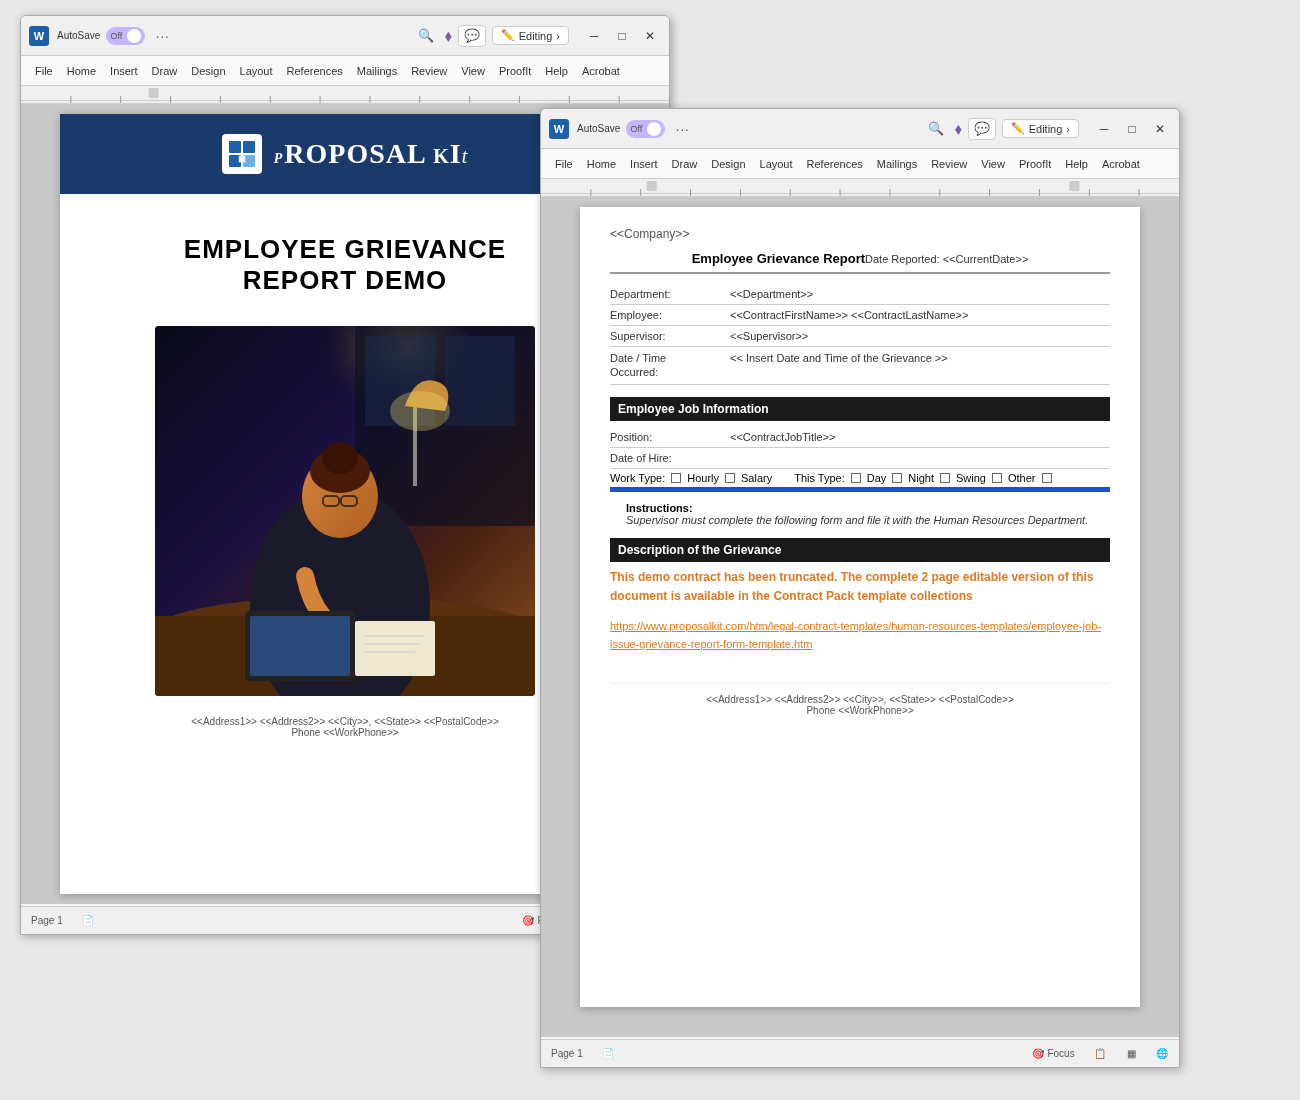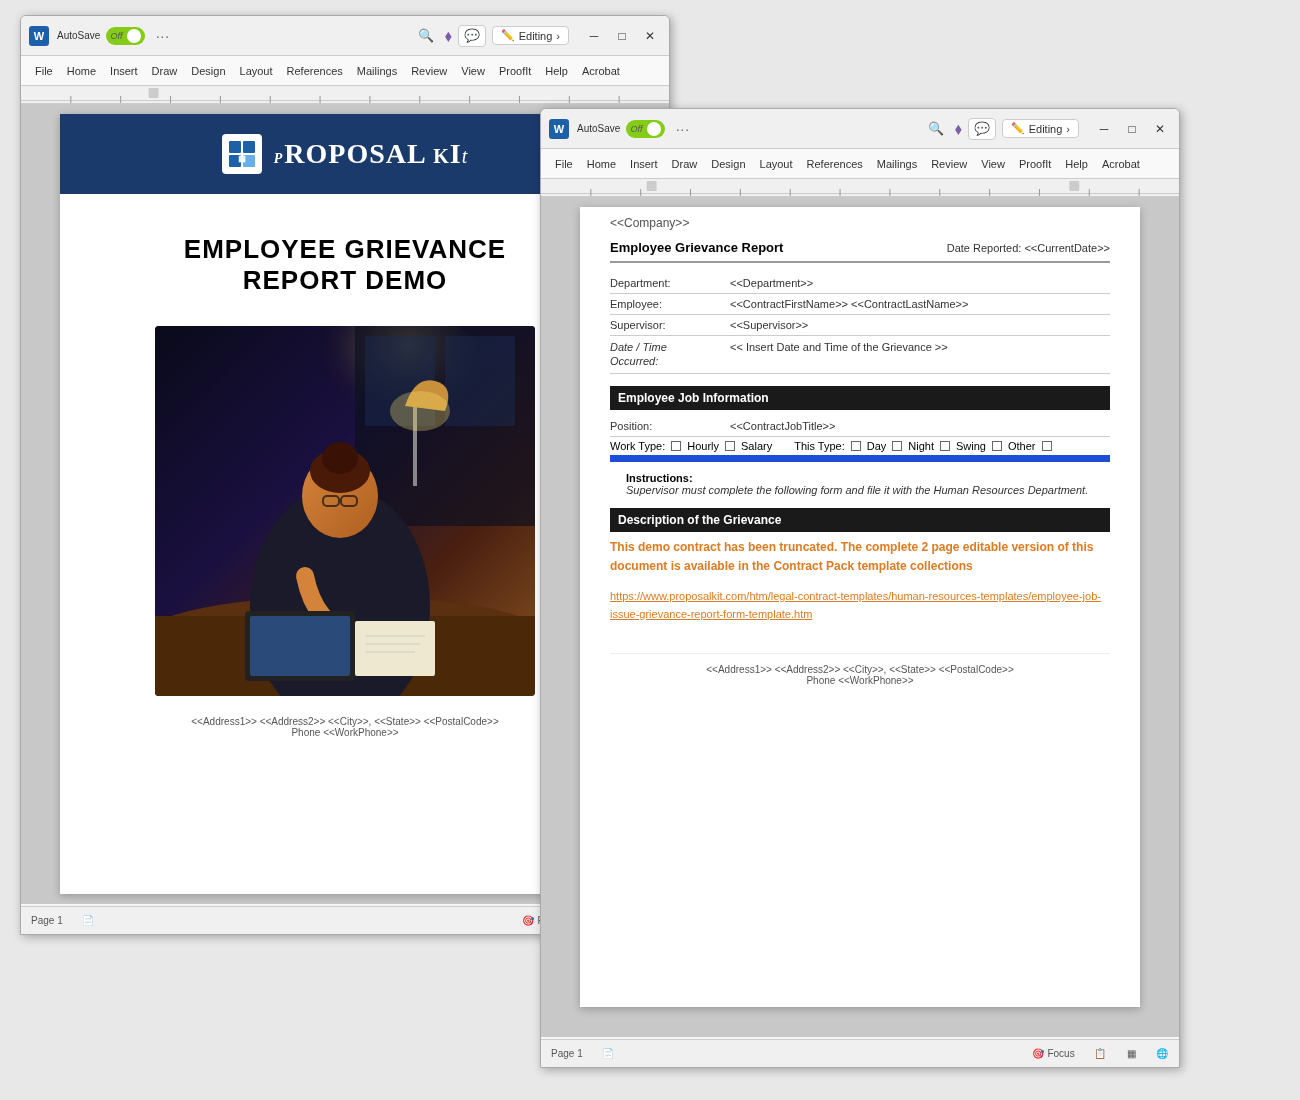--- a/index.html
+++ b/index.html
@@ -46,22 +46,22 @@
       background: #1e5faa;
       border-radius: 3px;
       display: flex; align-items: center; justify-content: center;
       color: white; font-size: 9px; font-weight: bold;
     }
     .titlebar-autosave {
       font-size: 10px; color: #333; margin-left: 2px;
     }
     .titlebar-toggle {
       display: flex; align-items: center;
-      background: #84cc16; border-radius: 10px;
-      padding: 2px 4px; gap: 3px; font-size: 9px; color: #555; font-style: italic;
+      background: #c4b5fd; border-radius: 10px;
+      padding: 2px 4px; gap: 3px; font-size: 9px; color: #555;
     }
     .titlebar-toggle .toggle-knob {
       width: 14px; height: 14px; background: white;
       border-radius: 50%; margin-left: 2px;
     }
     .titlebar-dots { font-size: 14px; color: #666; margin-left: 4px; }
     .titlebar-spacer { flex: 1; }
     .titlebar-search {
       width: 24px; height: 24px; display: flex; align-items: center;
       justify-content: center; color: #555; font-size: 13px;
@@ -118,21 +118,21 @@
     }
     .doc-page {
       background: white;
       margin: 0 auto;
       box-shadow: 0 2px 8px rgba(0,0,0,0.25);
       position: relative;
     }
     .window-1 .doc-area { height: calc(100% - 88px - 30px); }
     .window-1 .doc-page { width: 570px; min-height: 780px; padding: 0; }
     .window-2 .doc-area { height: calc(100% - 88px - 30px); }
-    .window-2 .doc-page { width: 560px; min-height: 800px; padding: 9px 30px; }
+    .window-2 .doc-page { width: 560px; min-height: 800px; padding: 20px 30px; }
 
     
     .statusbar {
       height: 28px; background: #f0f0f0;
       border-top: 1px solid #ccc;
       display: flex; align-items: center;
       padding: 0 10px; gap: 20px;
       font-size: 10px; color: #555;
       position: absolute; bottom: 0; left: 0; right: 0;
     }
@@ -176,21 +176,21 @@
       display: flex; align-items: center; justify-content: center;
     }
     .cover-footer-text {
       text-align: center; font-size: 10px; color: #555;
       margin-top: 20px;
     }
 
     
     .doc-company { font-size: 12px; color: #555; margin-bottom: 10px; }
     .doc-header-row {
-      display: flex; align-items: center; justify-content: space-between;
+      display: flex; align-items: center; justify-content: center;
       border-bottom: 2px solid #999;
       padding-bottom: 6px; margin-bottom: 10px;
     }
     .doc-header-title {
       font-weight: bold; font-size: 13px; color: #000;
     }
     .doc-date { font-size: 11px; color: #333; }
 
     .field-row {
       display: flex; align-items: baseline;
@@ -203,21 +203,21 @@
 
     .section-header {
       background: #1a1a1a; color: white;
       padding: 5px 8px; font-size: 12px; font-weight: bold;
       margin: 12px 0 6px;
     }
 
     .checkbox-row {
       display: flex; align-items: center; gap: 6px;
       font-size: 11px; padding: 3px 0;
-      border-bottom: 7px solid #1d4ed8;
+      border-bottom: 5px solid #1d4ed8;
     }
     .chk { width: 10px; height: 10px; border: 1px solid #666; display: inline-block; }
 
     .instructions-block {
       margin: 10px 16px;
       font-size: 11px;
     }
     .instructions-label { font-weight: bold; }
     .instructions-text { font-style: italic; color: #333; }
 
@@ -517,29 +517,33 @@
       </div>
       <div class="field-row">
         <span class="field-label">Employee:</span>
         <span class="field-value">&lt;&lt;ContractFirstName&gt;&gt; &lt;&lt;ContractLastName&gt;&gt;</span>
       </div>
       <div class="field-row">
         <span class="field-label">Supervisor:</span>
         <span class="field-value">&lt;&lt;Supervisor&gt;&gt;</span>
       </div>
       <div class="field-row">
-        <span class="field-label" style="line-height:1.3;font-style:italic;">Date / Time<br>Occurred:</span>
+        <span class="field-label" style="line-height:1.3;">Date / Time<br>Occurred:</span>
         <span class="field-value">&lt;&lt; Insert Date and Time of the Grievance &gt;&gt;</span>
       </div>
 
       <div class="section-header">Employee Job Information</div>
 
       <div class="field-row">
         <span class="field-label">Position:</span>
         <span class="field-value">&lt;&lt;ContractJobTitle&gt;&gt;</span>
+      </div>
+      <div class="field-row">
+        <span class="field-label">Date of Hire:</span>
+        <span class="field-value"></span>
       </div>
 
       <div class="checkbox-row">
         <span>Work Type:</span>
         <span class="chk"></span>
         <span>Hourly</span>
         <span class="chk"></span>
         <span>Salary</span>
         <span style="margin-left:16px;">This Type:</span>
         <span class="chk"></span>

